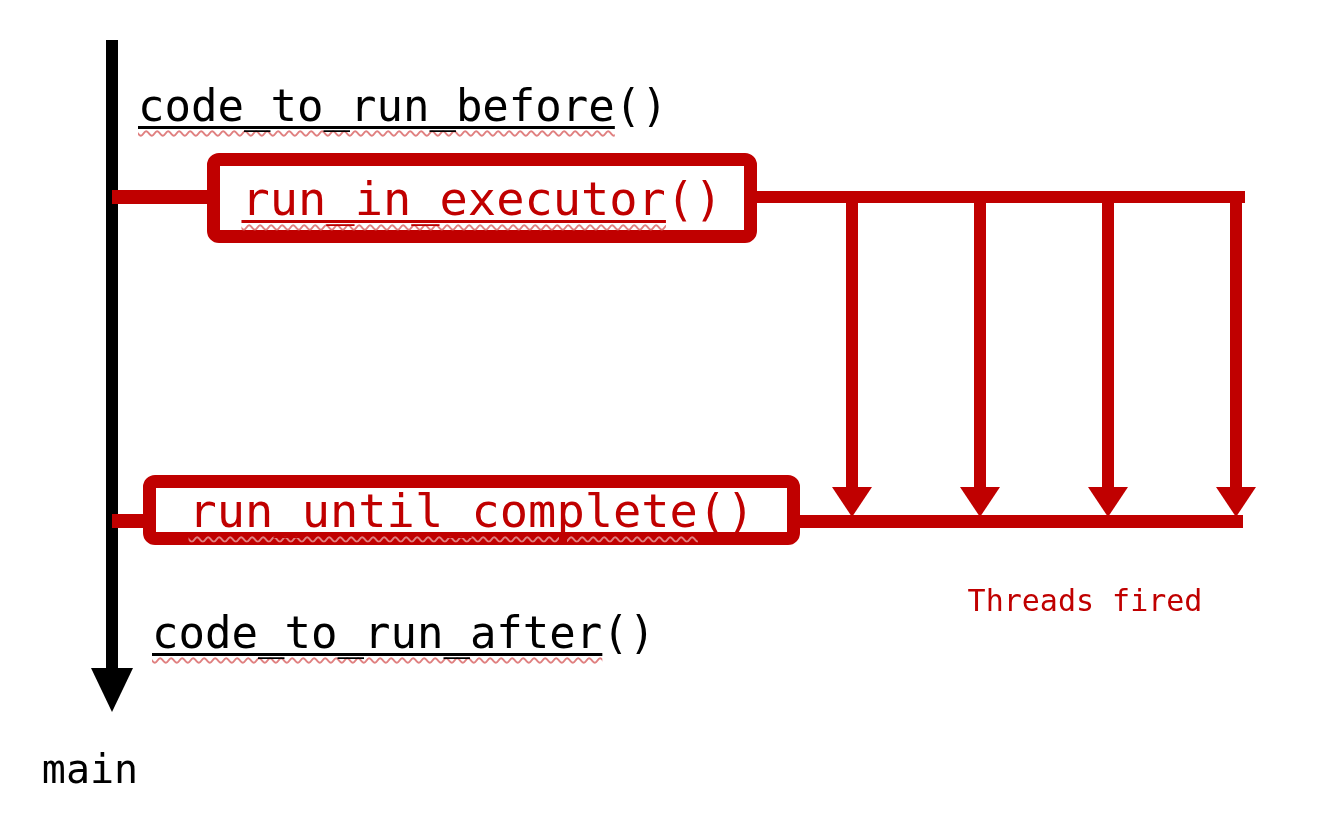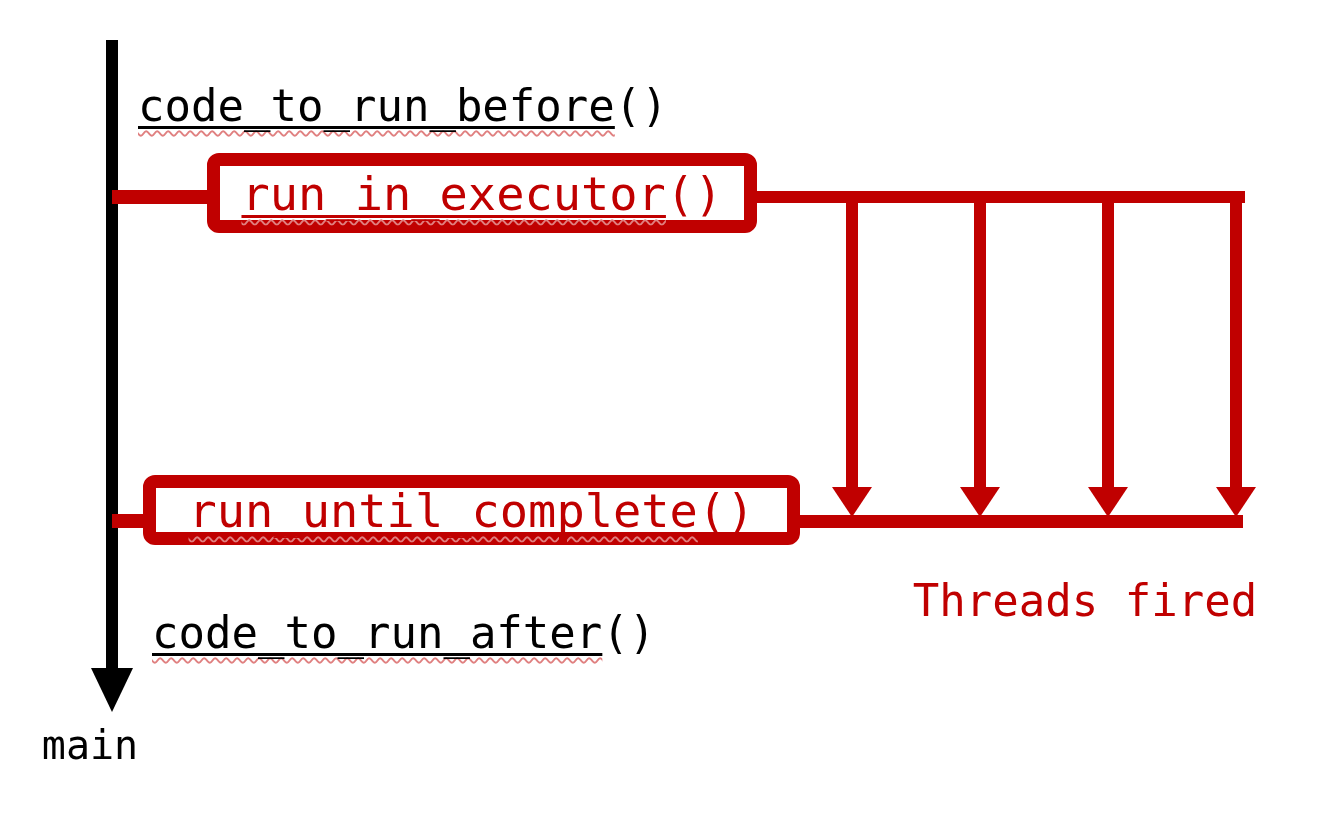--- a/index.html
+++ b/index.html
@@ -40,21 +40,21 @@
     box-sizing:border-box;
     border:13px solid var(--red);
     border-radius:12px;
     background:#ffffff;
     display:flex;align-items:center;justify-content:center;
     color:var(--red);
     font-size:47px;
     white-space:nowrap;
     z-index:2;
   }
-  .box-executor{left:207px;top:153px;width:550px;height:80px;}
+  .box-executor{left:207px;top:153px;width:550px;height:90px;}
   .box-complete{left:143px;top:475px;width:657px;height:70px;}
   
   .code-label{
     position:absolute;
     color:var(--black);
     font-size:44px;
     white-space:nowrap;
     z-index:2;
   }
   .label-before{left:138px;top:80px;}
@@ -78,25 +78,25 @@
     border-left:20px solid transparent;
     border-right:20px solid transparent;
     border-top:30px solid var(--red);
   }
   
   .annotation{
     position:absolute;left:1085px;top:572px;
     transform:translateX(-50%);
     text-align:center;
     color:var(--red);
-    font-size:44px;line-height:58px;
+    font-size:30px;line-height:58px;
     white-space:nowrap;
   }
   .main-thread-label{
-    position:absolute;left:90px;top:716px;
+    position:absolute;left:90px;top:740px;
     transform:translateX(-50%);
     text-align:right;
     color:var(--black);
     font-size:40px;line-height:58px;
     white-space:nowrap;
   }
 </style>
 </head>
 <body>
 

